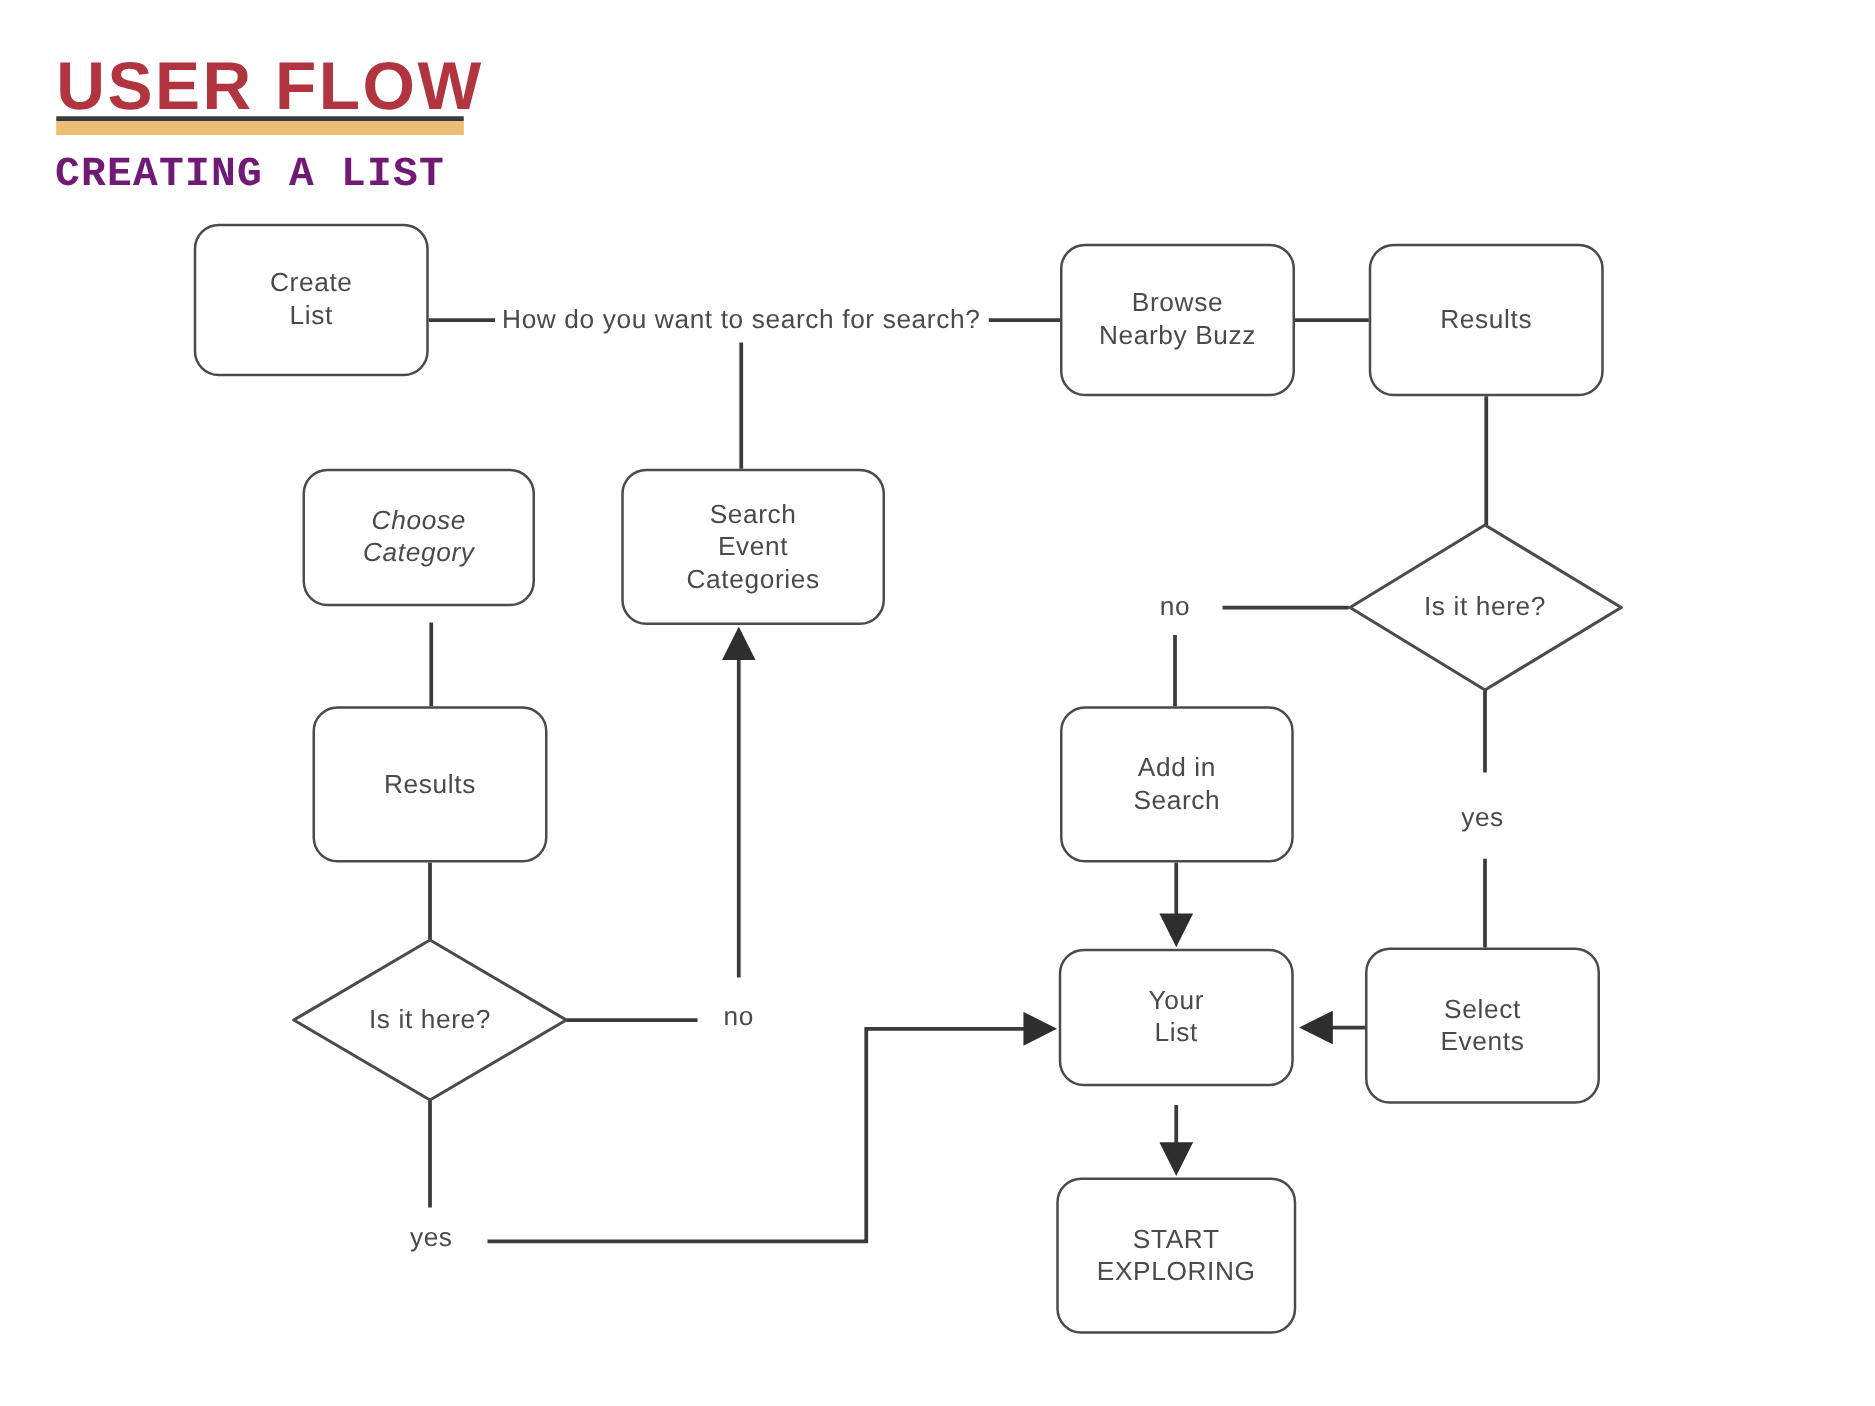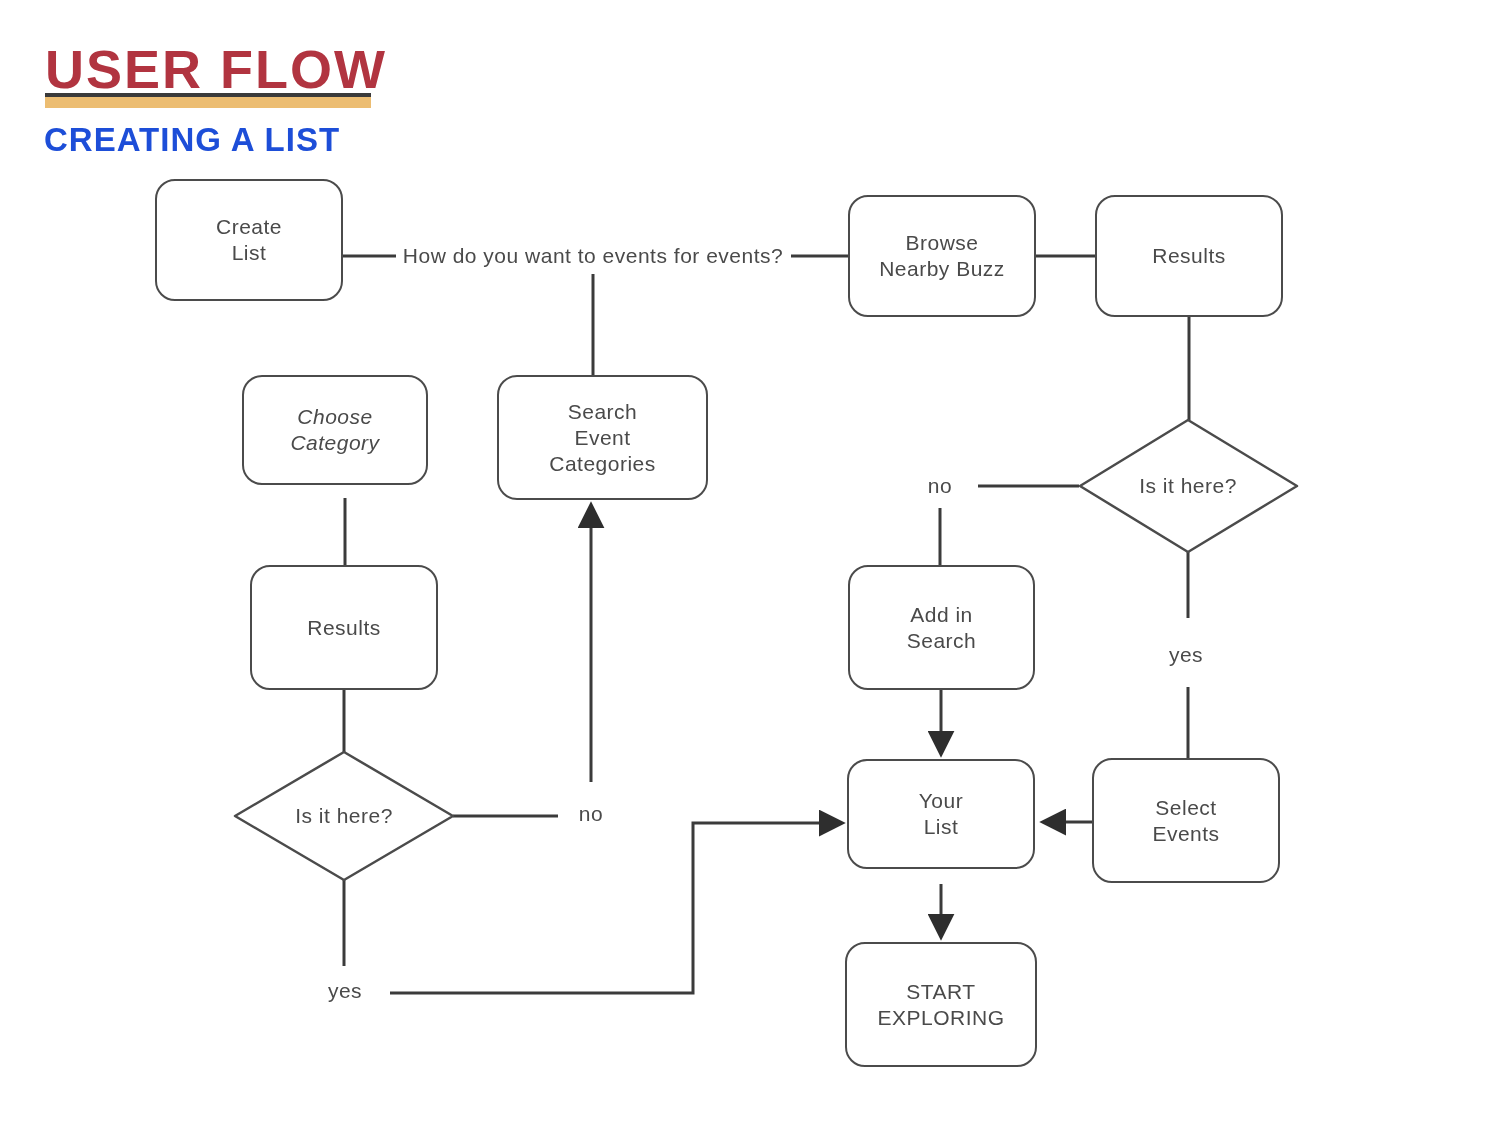--- a/index.html
+++ b/index.html
@@ -19,21 +19,22 @@
     position:absolute; left:45px; top:93px; width:326px; height:4px;
     background:#3A3A3A;
   }
   .title-bar {
     position:absolute; left:45px; top:97px; width:326px; height:11px;
     background:#ECBD72;
   }
   .subtitle {
     position:absolute; left:44px; top:121px;
     font-size:33px; font-weight:bold; letter-spacing:1px;
-    color:#1d4ed8;
+    color:#701a75;
+    font-family:Liberation Mono, monospace;
   }
 
   
   svg.canvas { position:absolute; left:0; top:0; }
 
   .node {
     position:absolute; box-sizing:border-box;
     background:#ffffff; border:2.5px solid #4B4B4B; border-radius:20px;
     display:flex; align-items:center; justify-content:center;
     text-align:center; white-space:pre-line;
@@ -127,19 +128,19 @@
   <div class="node" id="n-your-list">Your
 List</div>
   <div class="node" id="n-start-exploring">START
 EXPLORING</div>
   <div class="node" id="n-select-events">Select
 Events</div>
 
   <div class="dlabel" id="d-label-left">Is it here?</div>
   <div class="dlabel" id="d-label-right">Is it here?</div>
 
-  <div class="edge-label" id="e-question">How do you want to events for events?</div>
+  <div class="edge-label" id="e-question">How do you want to search for search?</div>
   <div class="edge-label" id="e-no-right">no</div>
   <div class="edge-label" id="e-yes-right">yes</div>
   <div class="edge-label" id="e-no-left">no</div>
   <div class="edge-label" id="e-yes-left">yes</div>
 
 </div>
 
 </body></html>

